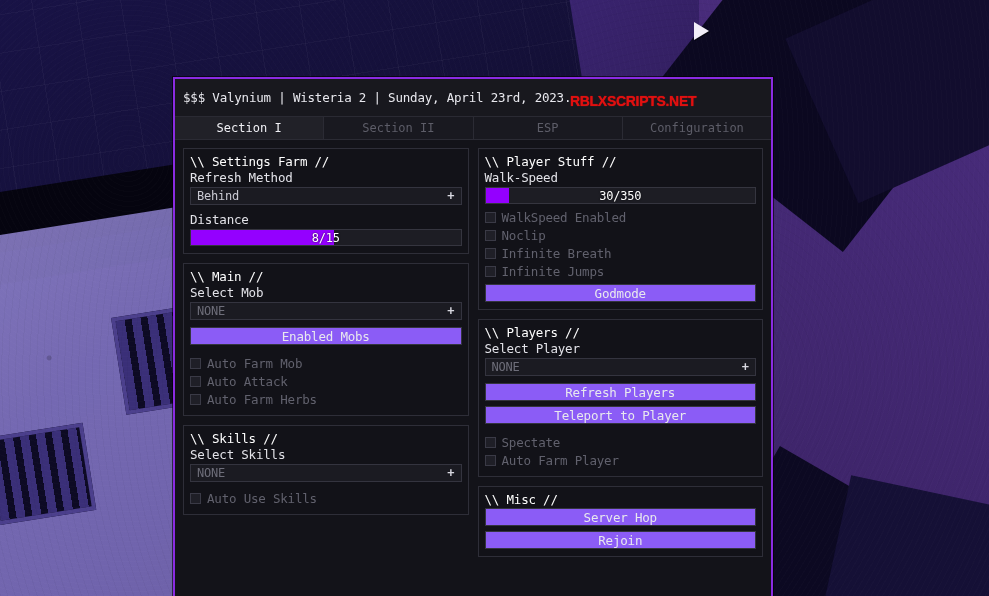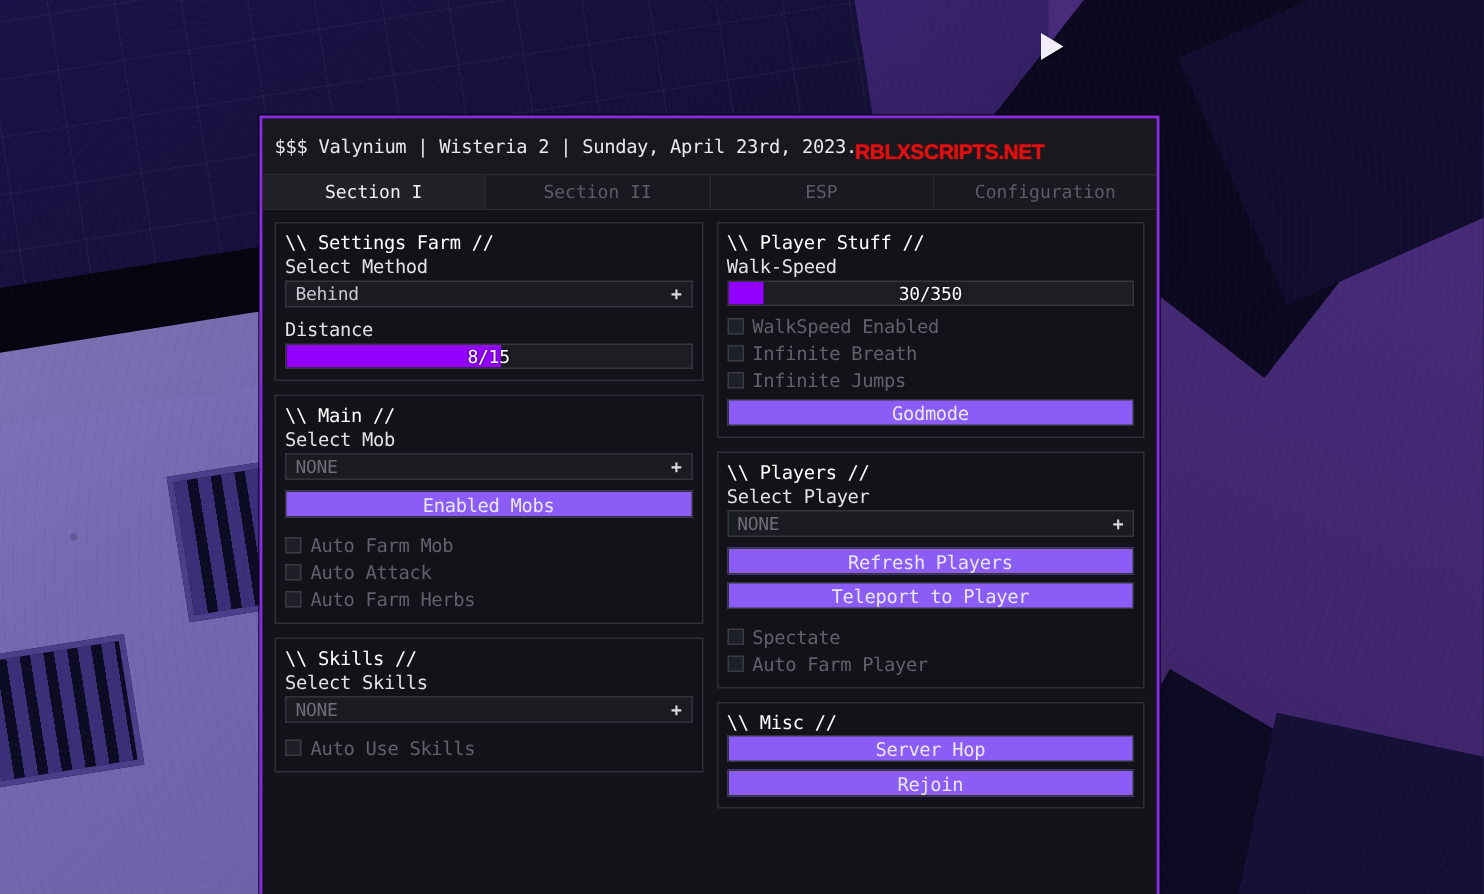--- a/index.html
+++ b/index.html
@@ -347,21 +347,21 @@
       <div class="tab">ESP</div>
       <div class="tab">Configuration</div>
     </div>
 
     <div id="content">
 
       <div class="column">
 
         <div class="group">
           <div class="group-title">\\ Settings Farm //</div>
-          <div class="field-label">Select Method</div>
+          <div class="field-label">Refresh Method</div>
           <div class="dropdown">
             <span class="dd-value">Behind</span>
             <span class="dd-plus">+</span>
           </div>
           <div class="field-label">Distance</div>
           <div class="slider">
             <div class="slider-fill" id="distance-fill" style="width: 53%; background: rgb(148, 0, 255);"></div>
             <div class="slider-text">8/15</div>
           </div>
         </div>
@@ -413,20 +413,24 @@
             <div class="slider-fill" id="walkspeed-fill" style="width: 8.6%; background: rgb(148, 0, 255);"></div>
             <div class="slider-text">30/350</div>
           </div>
           <div class="spacer-sm"></div>
           <div class="checkrow">
             <div class="checkbox"></div>
             <span class="cb-label">WalkSpeed Enabled</span>
           </div>
           <div class="checkrow">
             <div class="checkbox"></div>
+            <span class="cb-label">Noclip</span>
+          </div>
+          <div class="checkrow">
+            <div class="checkbox"></div>
             <span class="cb-label">Infinite Breath</span>
           </div>
           <div class="checkrow">
             <div class="checkbox"></div>
             <span class="cb-label">Infinite Jumps</span>
           </div>
           <div class="spacer-sm"></div>
           <div class="btn">Godmode</div>
         </div>
 

